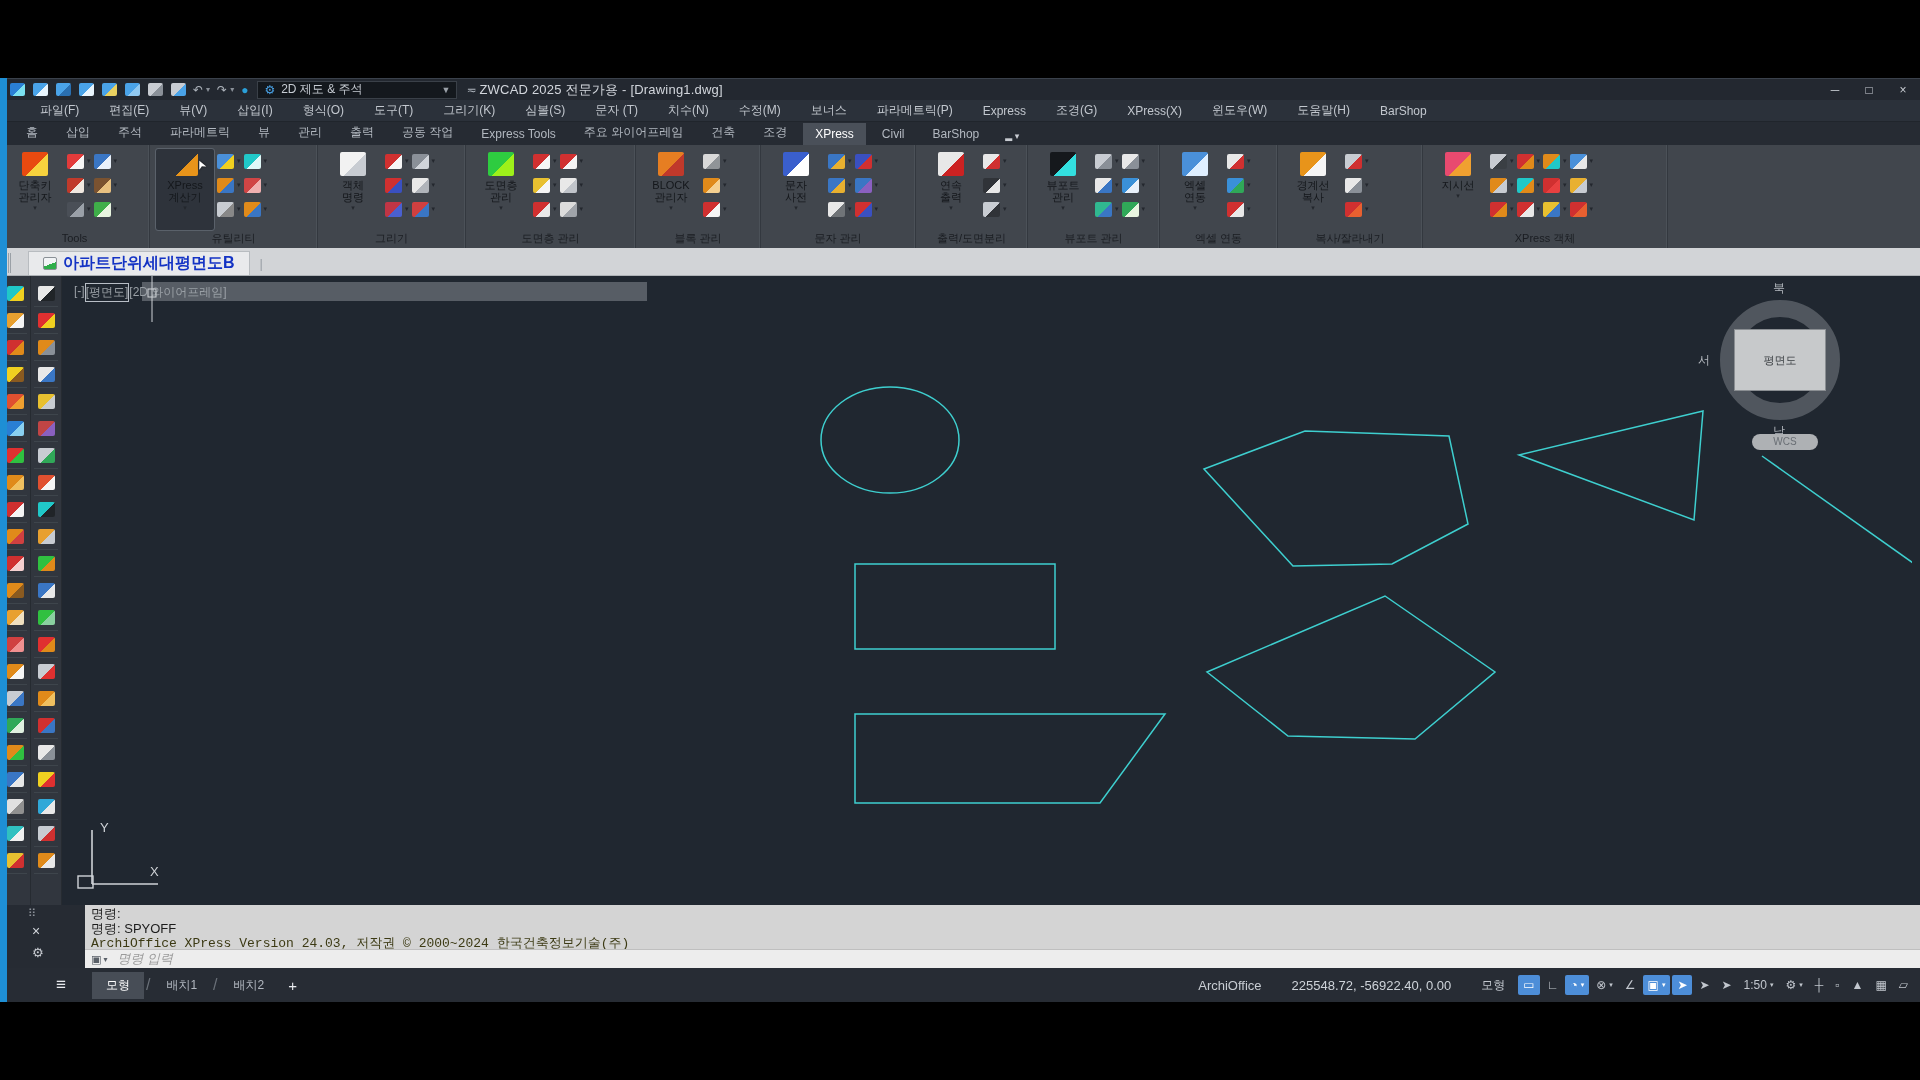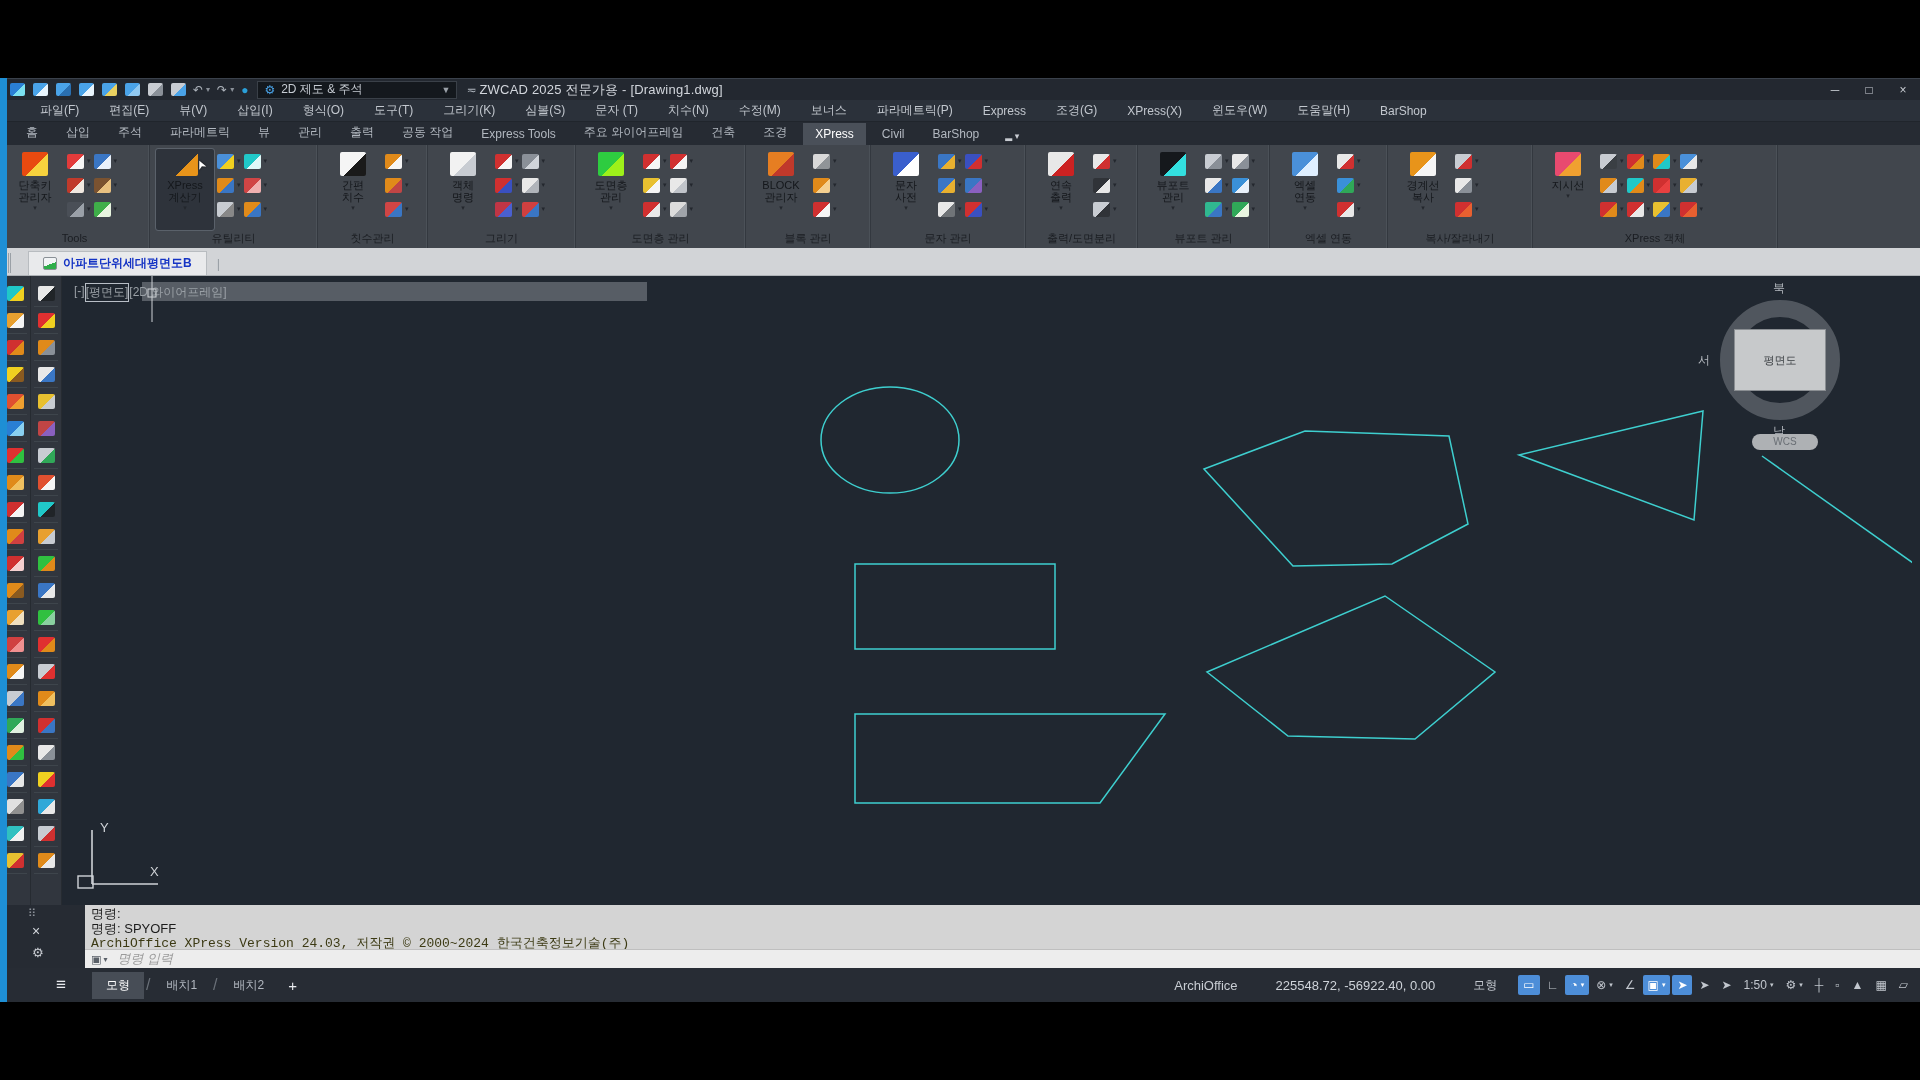--- a/index.html
+++ b/index.html
@@ -44,21 +44,21 @@
   .icol { display:flex; flex-direction:column; justify-content:flex-start; gap:4px; padding-top:2px; }
   .smcell { display:flex; align-items:center; height:20px; }
   .smicon { width:17px; height:15px; border-radius:2px; }
   .smcaret { color:#23272d; font-size:7px; margin-left:3px; }
 
   
   #doctabs { top:170px; height:28px; background:#d2d4d7; display:flex; align-items:flex-end; border-bottom:1px solid #aeb2b6; }
   #doctab-grip { width:14px; height:20px; margin:0 6px 2px 8px; border-left:3px double #9aa0a6; }
   .doctab { display:flex; align-items:center; gap:6px; background:#e9eaec; height:24px; padding:0 14px; border:1px solid #b8bcc0; border-bottom:none; }
   .doctab .dicon { width:14px; height:13px; border-radius:2px; background:linear-gradient(160deg,#f2f4f6 55%,#2fae4a 55%); border:1px solid #8a9096; }
-  .doctab .dlabel { color:#1433c4; font-size:12px; font-weight:bold; white-space:nowrap; }
+  .doctab .dlabel { color:#1433c4; font-size:16px; font-weight:bold; white-space:nowrap; }
   .doctab-sep { color:#9aa0a6; margin:0 0 4px 10px; font-size:13px; }
 
   
   #main { top:198px; height:629px; background:#202730; display:flex; }
   #tool-cols { display:flex; height:629px; }
   .toolcol { width:31px; background:#31363e; border-right:1px solid #262b31; display:flex; flex-direction:column; align-items:center; padding-top:4px; }
   .tcell { width:24px; height:27px; display:flex; align-items:center; justify-content:center; border-bottom:1px solid rgba(90,96,104,.35); }
   .ticon { width:17px; height:15px; border-radius:2px; }
   #canvas { position:relative; flex:1; height:629px; overflow:hidden; }
   #shape-svg { position:absolute; left:0; top:0; }
@@ -93,21 +93,21 @@
   #cmd-input .ci-caret { color:#5a6068; font-size:8px; margin-right:10px; }
   #cmd-input .prompt { color:#9a9a9a; font-size:13px; font-style:italic; }
 
   
   #statusbar { top:890px; height:34px; background:#272c34; display:flex; align-items:center; color:#c2c7ce; }
   #sb-menu { font-size:17px; color:#e8eaee; margin:0 26px 0 56px; }
   .sb-tab { font-size:12px; padding:5px 14px; color:#b2b8c0; }
   .sb-tab.active { background:#474d56; color:#fff; }
   .sb-slash { color:#6a7078; margin:0 2px; }
   #sb-plus { color:#e8eaee; font-size:15px; margin-left:10px; }
-  #sb-right { margin-left:auto; display:flex; align-items:center; gap:12px; padding-right:6px; }
+  #sb-right { margin-left:auto; display:flex; align-items:center; gap:4px; padding-right:6px; }
   #sb-app { font-size:13px; color:#c8cdd3; margin-right:26px; }
   #sb-coords { font-size:13px; color:#ced3d9; margin-right:18px; }
   #sb-mode { font-size:12px; padding:4px 8px; }
   .sb-ic { display:flex; align-items:center; padding:3px 5px; margin:0 1px; font-size:12px; color:#c2c7ce; border-radius:2px; }
   .sb-ic.on { background:#4d8ed8; color:#fff; }
   .sb-ic .c { font-size:7px; margin-left:3px; color:inherit; }
   #left-edge { position:absolute; left:0; top:0; width:7px; height:924px; background:#1e8fd5; }
 </style>
 </head>
 <body>
@@ -260,45 +260,20 @@
                 <span class="smcaret">▾</span>
               </div>
               <div class="smcell">
                 <span class="smicon" style="background: linear-gradient(135deg, rgb(224, 138, 26) 55%, rgb(58, 118, 196) 55%);"></span>
                 <span class="smcaret">▾</span>
               </div>
             </div>
           </div>
           <div class="rg-label">유틸리티</div>
         </div>
-        <div class="rgroup" style="width: 110px;">
-          <div class="rg-content">
-            <div class="bigbtn">
-              <div class="bigicon" style="background: linear-gradient(135deg, rgb(245, 245, 245) 55%, rgb(26, 26, 26) 55%);"></div>
-              <div class="biglab">간편</div>
-              <div class="biglab">치수</div>
-              <div class="bigcaret">▾</div>
-            </div>
-            <div class="icol">
-              <div class="smcell">
-                <span class="smicon" style="background: linear-gradient(135deg, rgb(224, 138, 26) 55%, rgb(245, 245, 245) 55%);"></span>
-                <span class="smcaret">▾</span>
-              </div>
-              <div class="smcell">
-                <span class="smicon" style="background: linear-gradient(135deg, rgb(224, 138, 26) 55%, rgb(192, 69, 69) 55%);"></span>
-                <span class="smcaret">▾</span>
-              </div>
-              <div class="smcell">
-                <span class="smicon" style="background: linear-gradient(135deg, rgb(208, 69, 69) 55%, rgb(58, 118, 196) 55%);"></span>
-                <span class="smcaret">▾</span>
-              </div>
-            </div>
-          </div>
-          <div class="rg-label">칫수관리</div>
-        </div>
         <div class="rgroup" style="width: 148px;">
           <div class="rg-content">
             <div class="bigbtn">
               <div class="bigicon" style="background: linear-gradient(135deg, rgb(242, 242, 242) 55%, rgb(200, 204, 210) 55%);"></div>
               <div class="biglab">객체</div>
               <div class="biglab">명령</div>
               <div class="bigcaret">▾</div>
             </div>
             <div class="icol">
               <div class="smcell">

